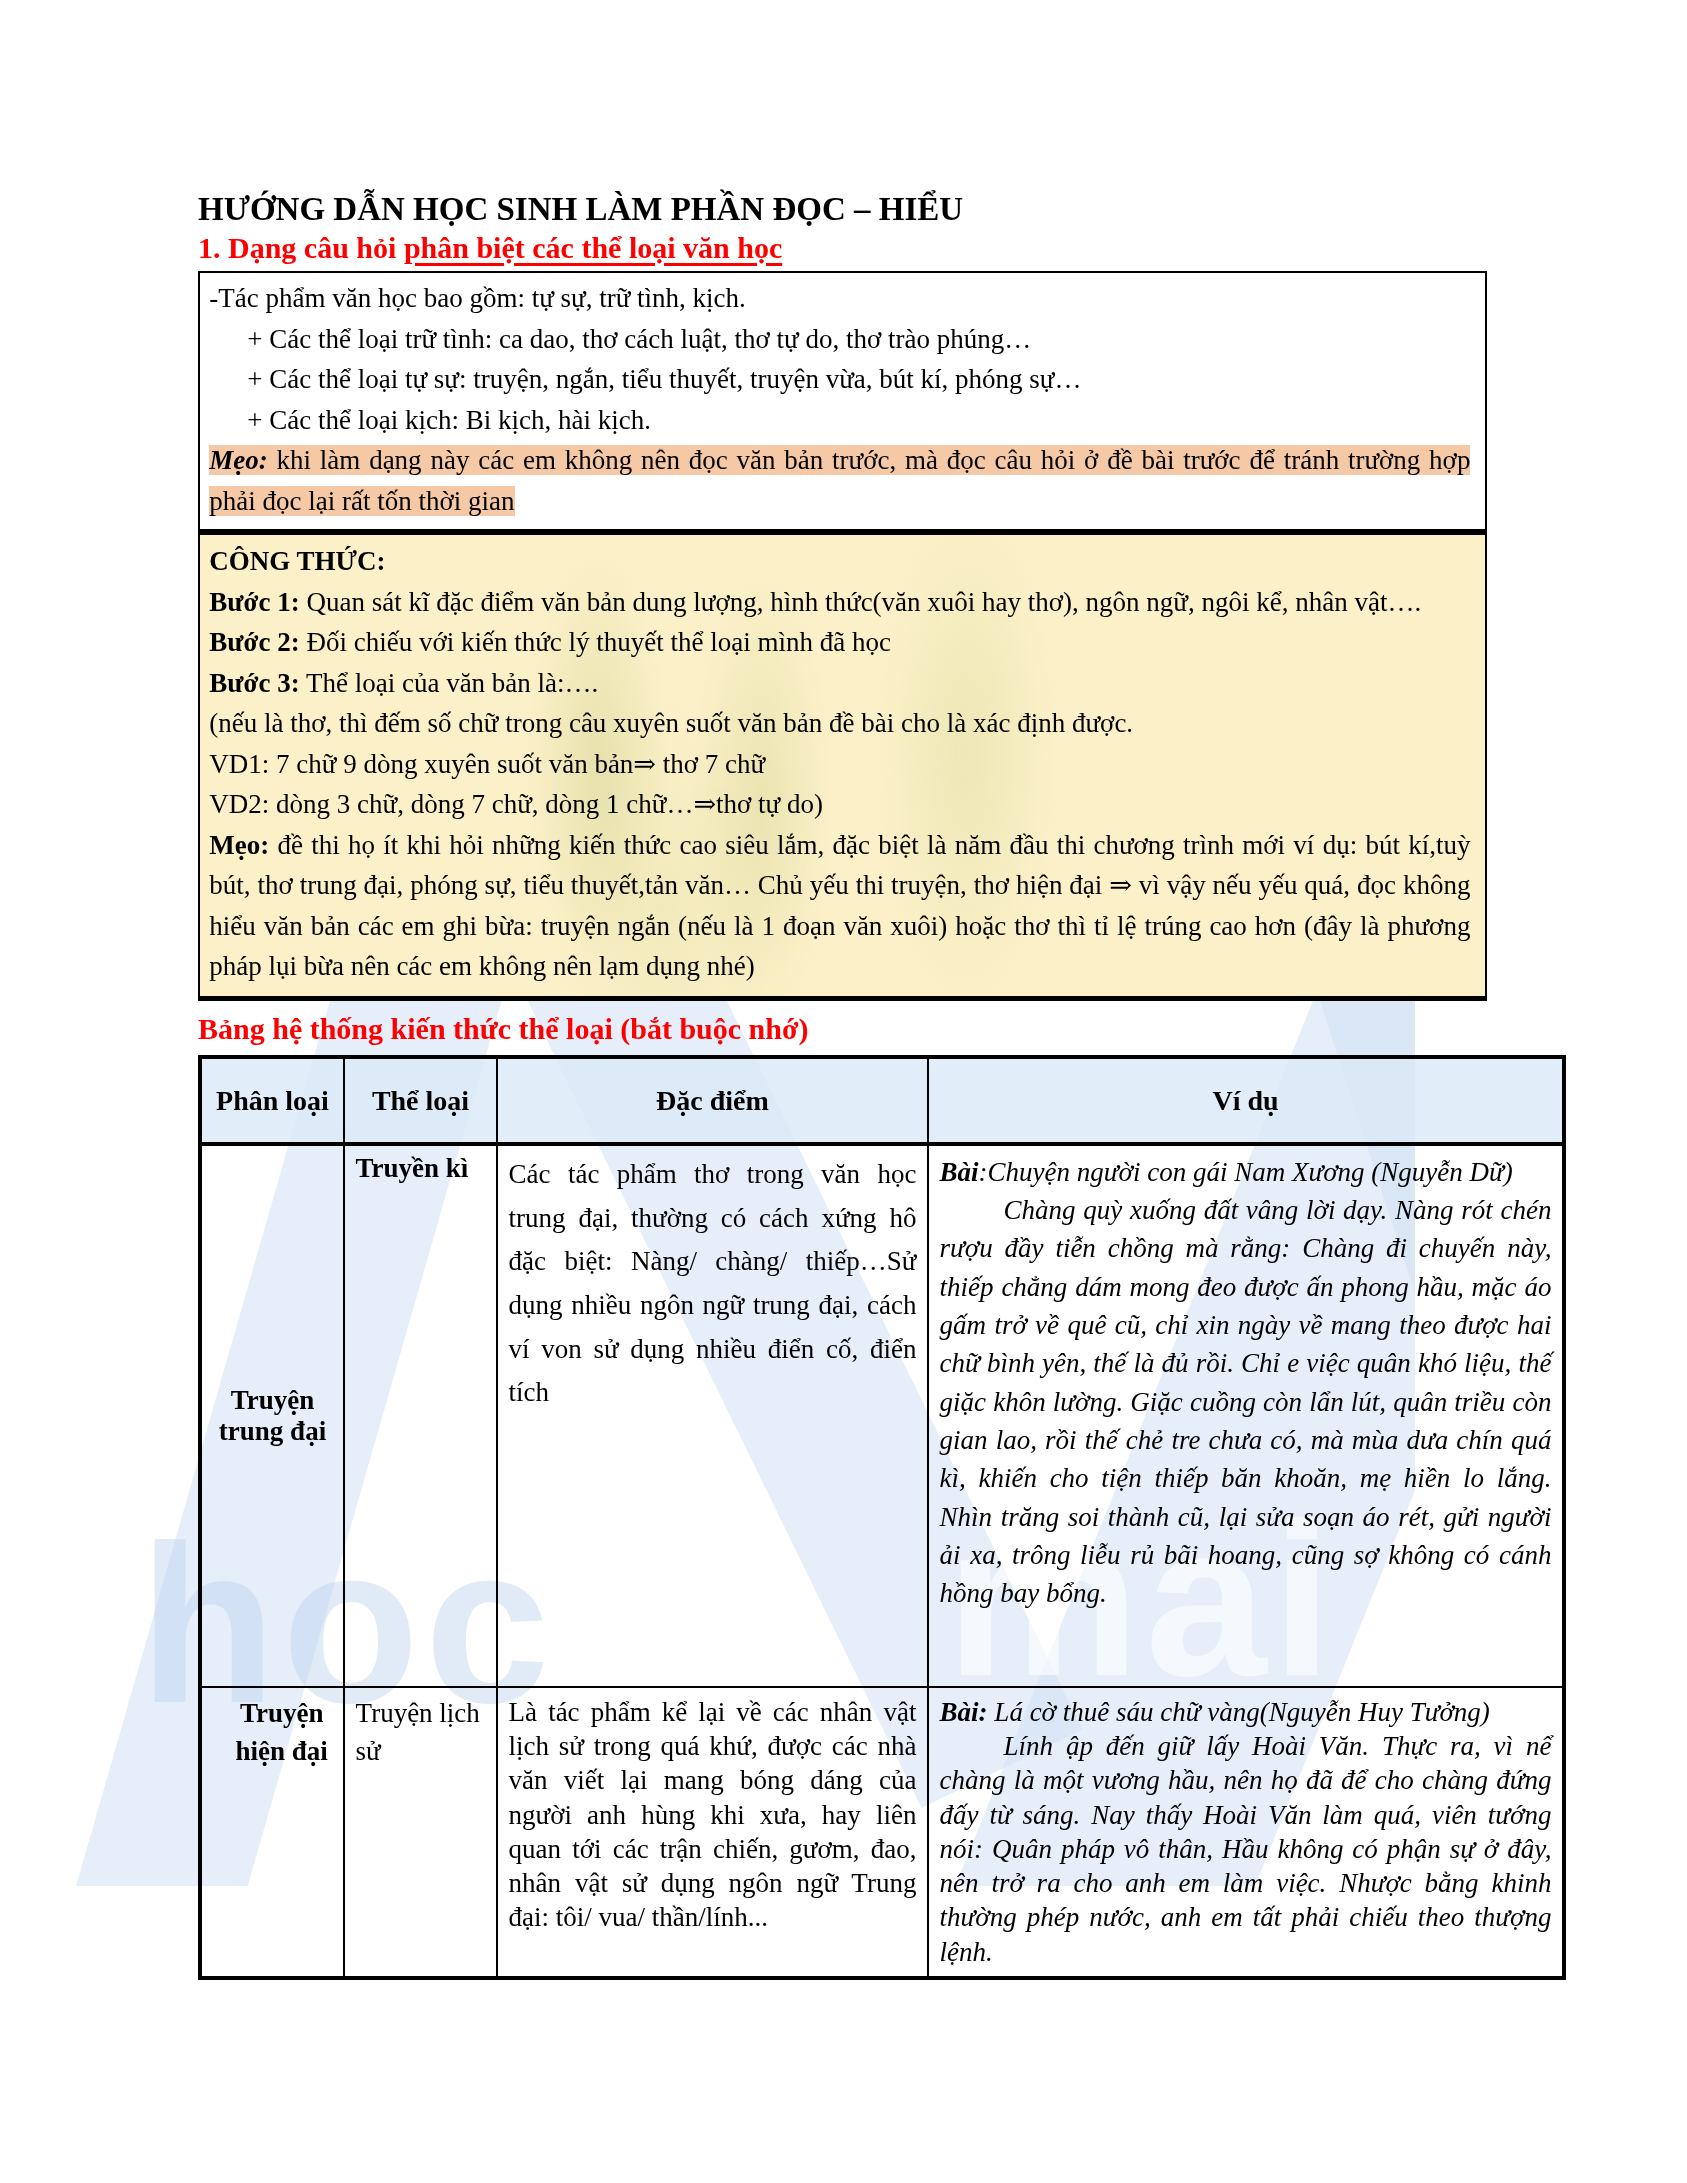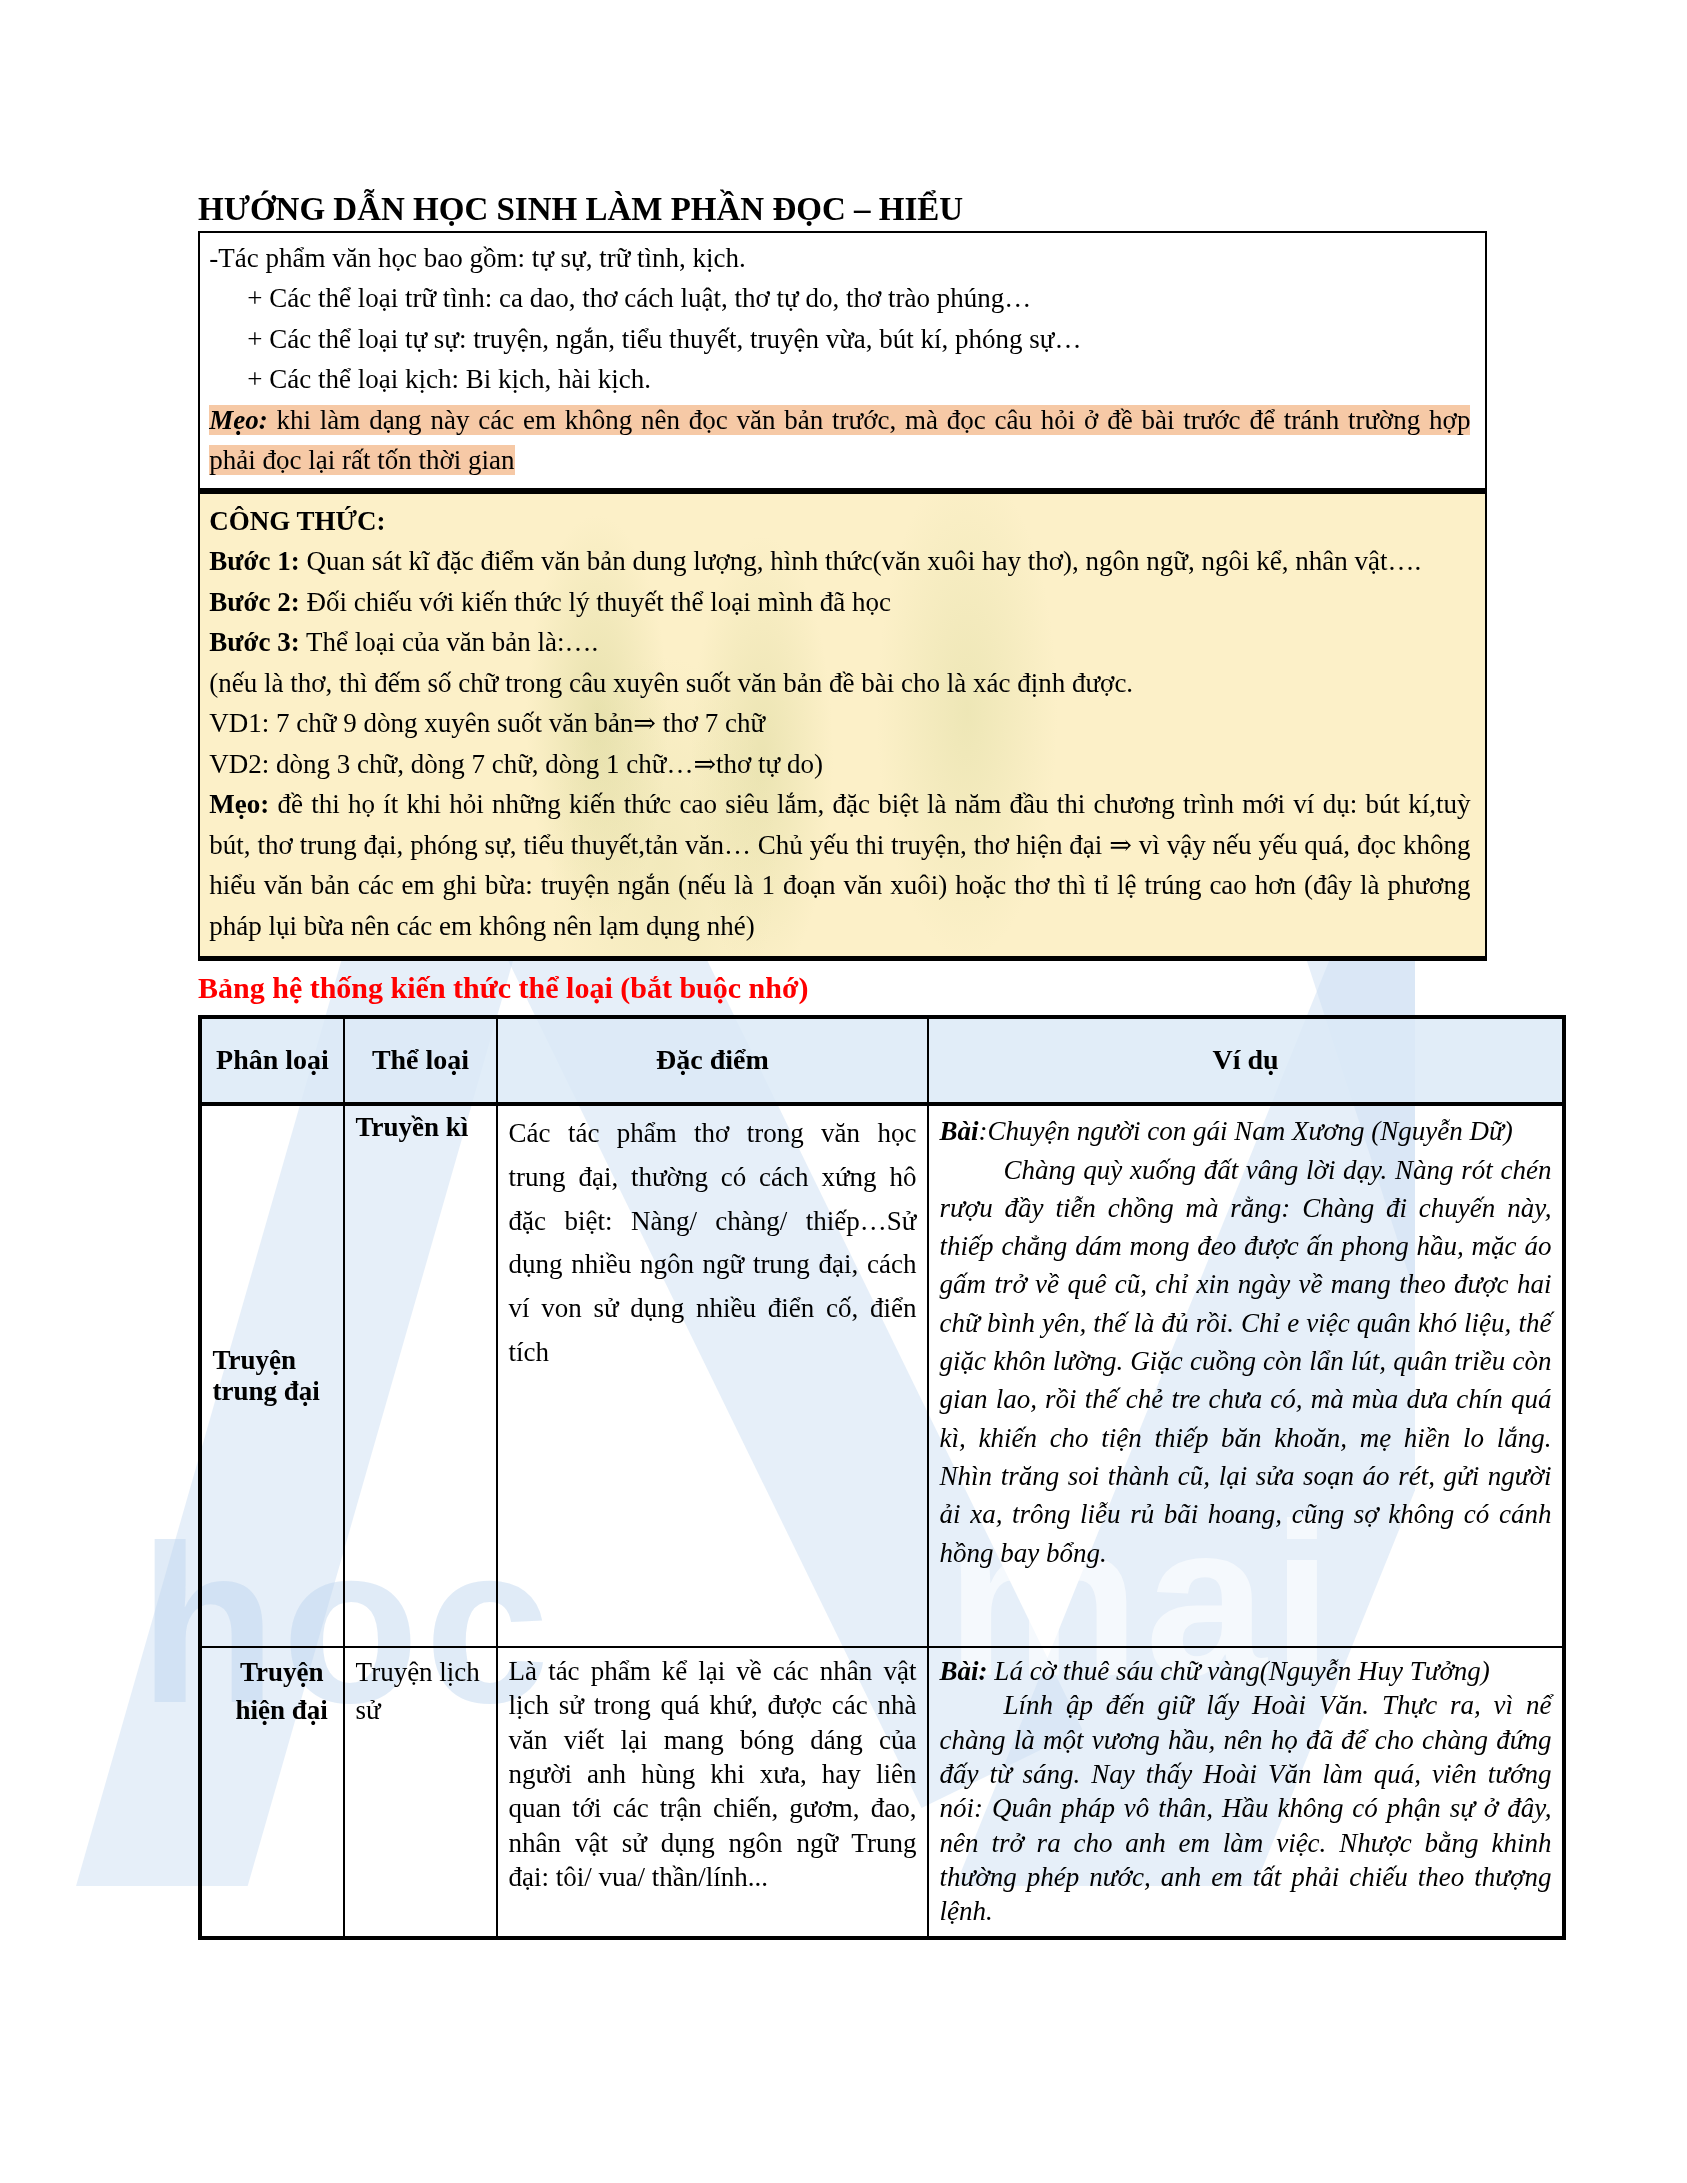--- a/index.html
+++ b/index.html
@@ -54,21 +54,21 @@
   table.genre th{
     background:rgba(219,233,246,0.82);
     border:2.6px solid #000;border-top-width:4.6px;border-bottom-width:4.6px;
     font-size:28px;font-weight:bold;text-align:center;vertical-align:middle;
     height:87px;padding:4px 6.6px;box-sizing:border-box;
   }
   table.genre td{border:2.6px solid #000;padding:6.6px 10.6px;vertical-align:top;box-sizing:border-box;}
   td p{margin:0;}
   tr.row1 td{height:543px;}
   tr.row2 td{height:291px;}
-  td.cat{font-weight:bold;}
+  td.cat{font-weight:bold;text-align:center;}
   tr.row1 td.cat{vertical-align:middle;}
   tr.row2 td.cat{vertical-align:top;text-align:center;padding-left:29px;line-height:1.4;}
   tr.row1 td.gen{text-align:left;font-weight:bold;}
   tr.row2 td.gen{text-align:left;line-height:1.4;}
   td.feat{text-align:justify;}
   tr.row1 td.feat{line-height:1.62;}
   tr.row2 td.feat{line-height:1.27;}
   td.ex{font-style:italic;text-align:justify;}
   tr.row1 td.ex{line-height:1.42;}
   tr.row2 td.ex{line-height:1.27;}
@@ -86,20 +86,21 @@
     <div class="wm-band b3"></div>
     <div class="wm-band b4"></div>
     <div class="wm-word w1">hoc</div>
     <div class="wm-word w2">mai</div>
   </div>
 
   <div class="content">
 
     <h1 class="page-title">HƯỚNG DẪN HỌC SINH LÀM PHẦN ĐỌC – HIỂU</h1>
 
+    <h2 class="section-heading"><span>1. Dạng câu hỏi </span><span class="u">phân biệt các thể loại văn học</span></h2>
 
     <div class="box box1">
       <p>-Tác phẩm văn học bao gồm: tự sự, trữ tình, kịch.</p>
       <p class="indent">+ Các thể loại trữ tình:  ca dao, thơ cách luật, thơ tự do, thơ trào phúng…</p>
       <p class="indent">+ Các thể loại tự sự: truyện, ngắn, tiểu thuyết, truyện vừa, bút kí, phóng sự…</p>
       <p class="indent">+ Các thể loại kịch:  Bi kịch, hài kịch.</p>
       <p class="tip-line"><span class="hl"><span class="tip-label-italic">Mẹo:</span><span> khi làm dạng này các em không nên đọc văn bản trước, mà đọc câu hỏi ở đề bài trước để tránh trường hợp phải đọc lại rất tốn thời gian</span></span></p>
     </div>
 
     <div class="box box2">

